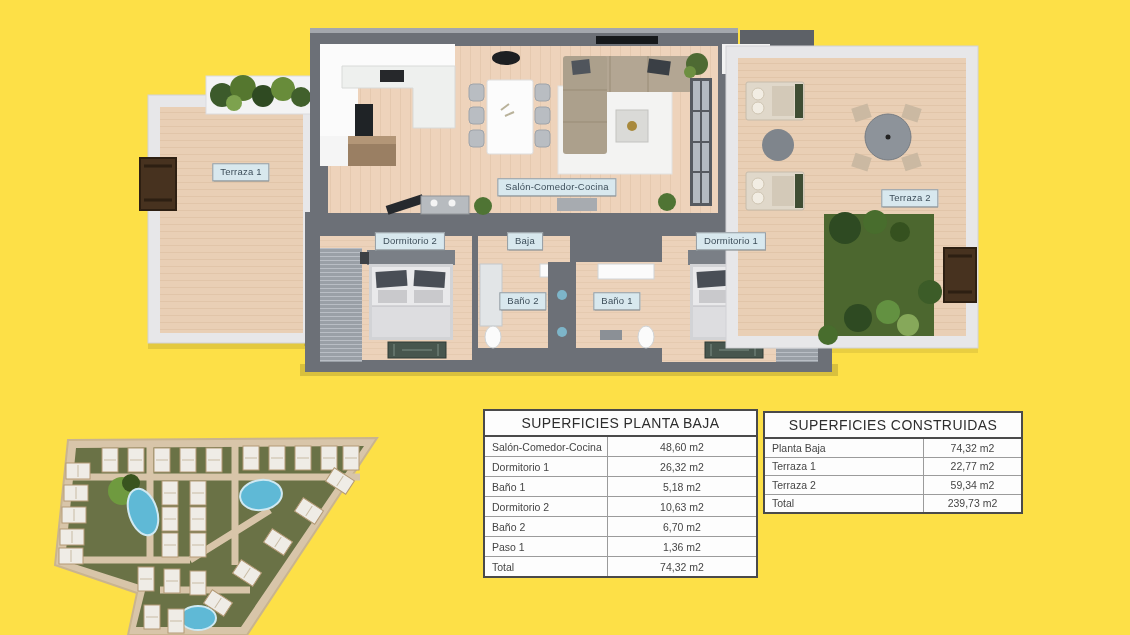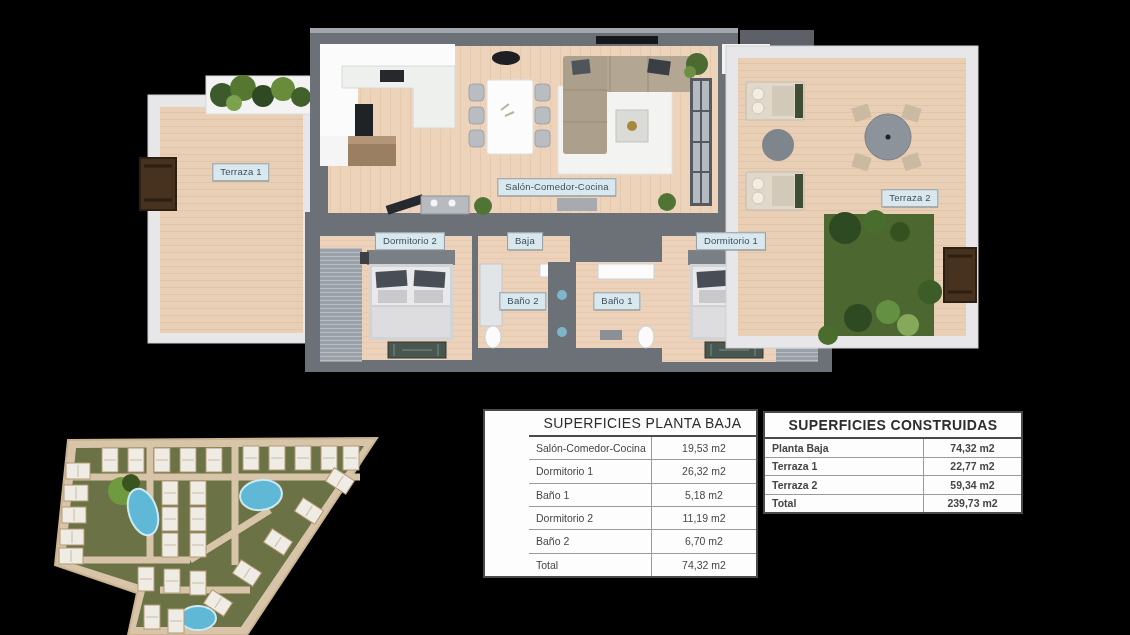--- a/index.html
+++ b/index.html
@@ -1,16 +1,16 @@
 <!DOCTYPE html>
 <html><head>
 <meta charset="utf-8">
 <style>
   html,body{margin:0;padding:0;background:#ffffff;}
-  .stage{position:relative;width:1130px;height:635px;background:#000000;overflow:hidden;
+  .stage{position:relative;width:1130px;height:635px;background:#fde047;overflow:hidden;
          font-family:"Liberation Sans", sans-serif;}
   svg{display:block;}
   .abs{position:absolute;}
 
   
   .room-chip{position:absolute;transform:translate(-50%,-50%);
     background:#d8e8ee;border:1px solid #959ca1;color:#3d4e5a;
     font-size:9.5px;line-height:1;padding:3px 7px;white-space:nowrap;
     box-shadow:0 1px 1px rgba(0,0,0,.25);letter-spacing:.2px;}
 
@@ -19,23 +19,23 @@
     display:flex;flex-direction:column;box-sizing:border-box;}
   .area-table .thead{height:24px;flex:0 0 24px;display:flex;align-items:center;justify-content:center;
     font-size:14px;color:#2d2d2d;letter-spacing:.4px;border-bottom:2px solid #4a4a4a;}
   .area-table .tbody{flex:1;display:flex;flex-direction:column;}
   .area-table .tr{flex:1;display:flex;border-top:1px solid #9b9b9b;}
   .area-table .tr:first-child{border-top:none;}
   .area-table .td-label{display:flex;align-items:center;padding-left:7px;
     font-size:10.5px;color:#454545;border-right:1px solid #9b9b9b;box-sizing:border-box;}
   .area-table .td-value{flex:1;display:flex;align-items:center;justify-content:center;
     font-size:10.5px;color:#454545;}
-  #table-planta-baja{left:483px;top:409px;width:275px;height:169px;padding-left:44px;}
+  #table-planta-baja{left:483px;top:409px;width:275px;height:169px;}
   #table-planta-baja .td-label{width:123px;}
-  #table-construidas{left:763px;top:411px;width:260px;height:103px;font-weight:bold;}
+  #table-construidas{left:763px;top:411px;width:260px;height:103px;}
   #table-construidas .td-label{width:159px;}
 </style>
 </head>
 <body>
 
 <div class="stage">
 
   <svg class="abs" style="left:0;top:0" width="1130" height="635" viewBox="0 0 1130 635">
     <defs>
       <pattern id="pV" patternUnits="userSpaceOnUse" width="10" height="10">
@@ -320,37 +320,41 @@
   <div class="room-chip" style="left:731px;top:241px">Dormitorio 1</div>
   <div class="room-chip" style="left:523px;top:301px">Baño 2</div>
   <div class="room-chip" style="left:617px;top:301px">Baño 1</div>
   <div class="room-chip" style="left:910px;top:198px">Terraza 2</div>
 
   <div class="area-table" id="table-planta-baja">
     <div class="thead">SUPERFICIES PLANTA BAJA</div>
     <div class="tbody">
       <div class="tr">
         <div class="td-label">Salón-Comedor-Cocina</div>
-        <div class="td-value">19,53 m2</div>
+        <div class="td-value">48,60 m2</div>
       </div>
       <div class="tr">
         <div class="td-label">Dormitorio 1</div>
         <div class="td-value">26,32 m2</div>
       </div>
       <div class="tr">
         <div class="td-label">Baño 1</div>
         <div class="td-value">5,18 m2</div>
       </div>
       <div class="tr">
         <div class="td-label">Dormitorio 2</div>
-        <div class="td-value">11,19 m2</div>
+        <div class="td-value">10,63 m2</div>
       </div>
       <div class="tr">
         <div class="td-label">Baño 2</div>
         <div class="td-value">6,70 m2</div>
+      </div>
+      <div class="tr">
+        <div class="td-label">Paso 1</div>
+        <div class="td-value">1,36 m2</div>
       </div>
       <div class="tr">
         <div class="td-label">Total</div>
         <div class="td-value">74,32 m2</div>
       </div>
     </div>
   </div>
 
   <div class="area-table" id="table-construidas">
     <div class="thead">SUPERFICIES CONSTRUIDAS</div>

